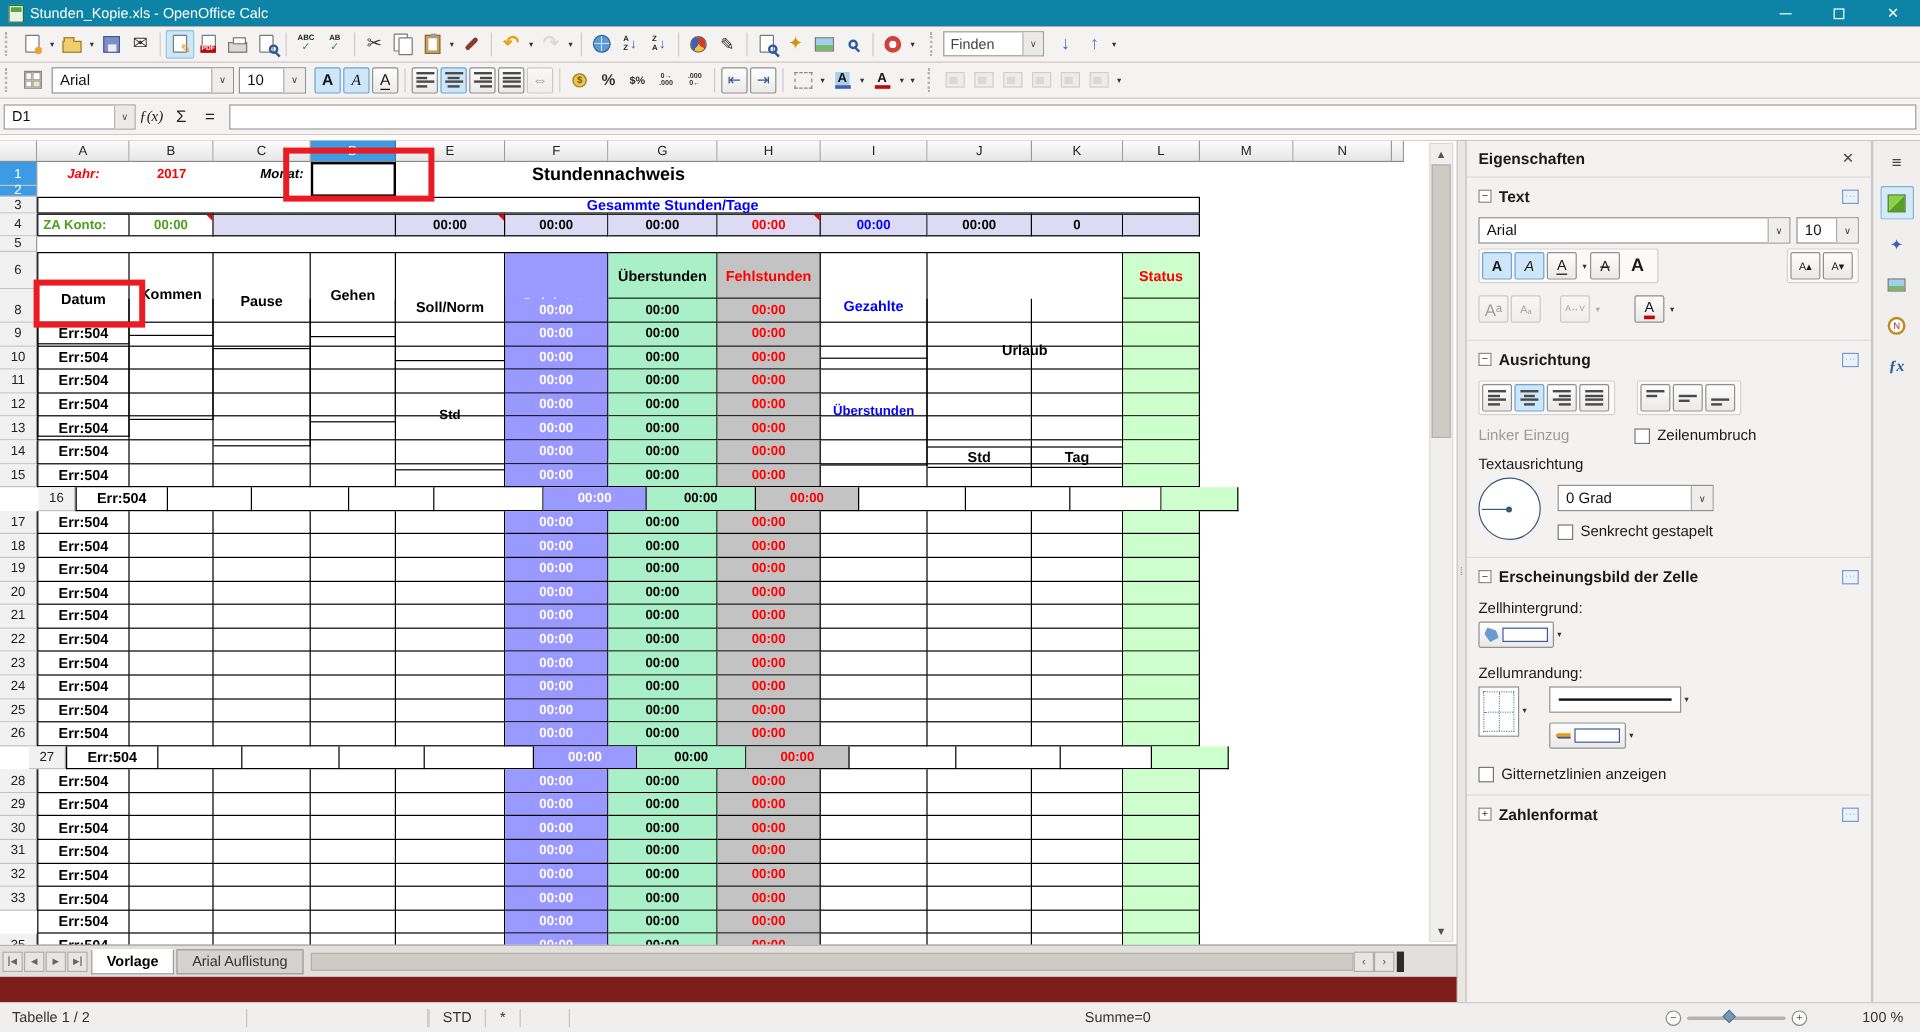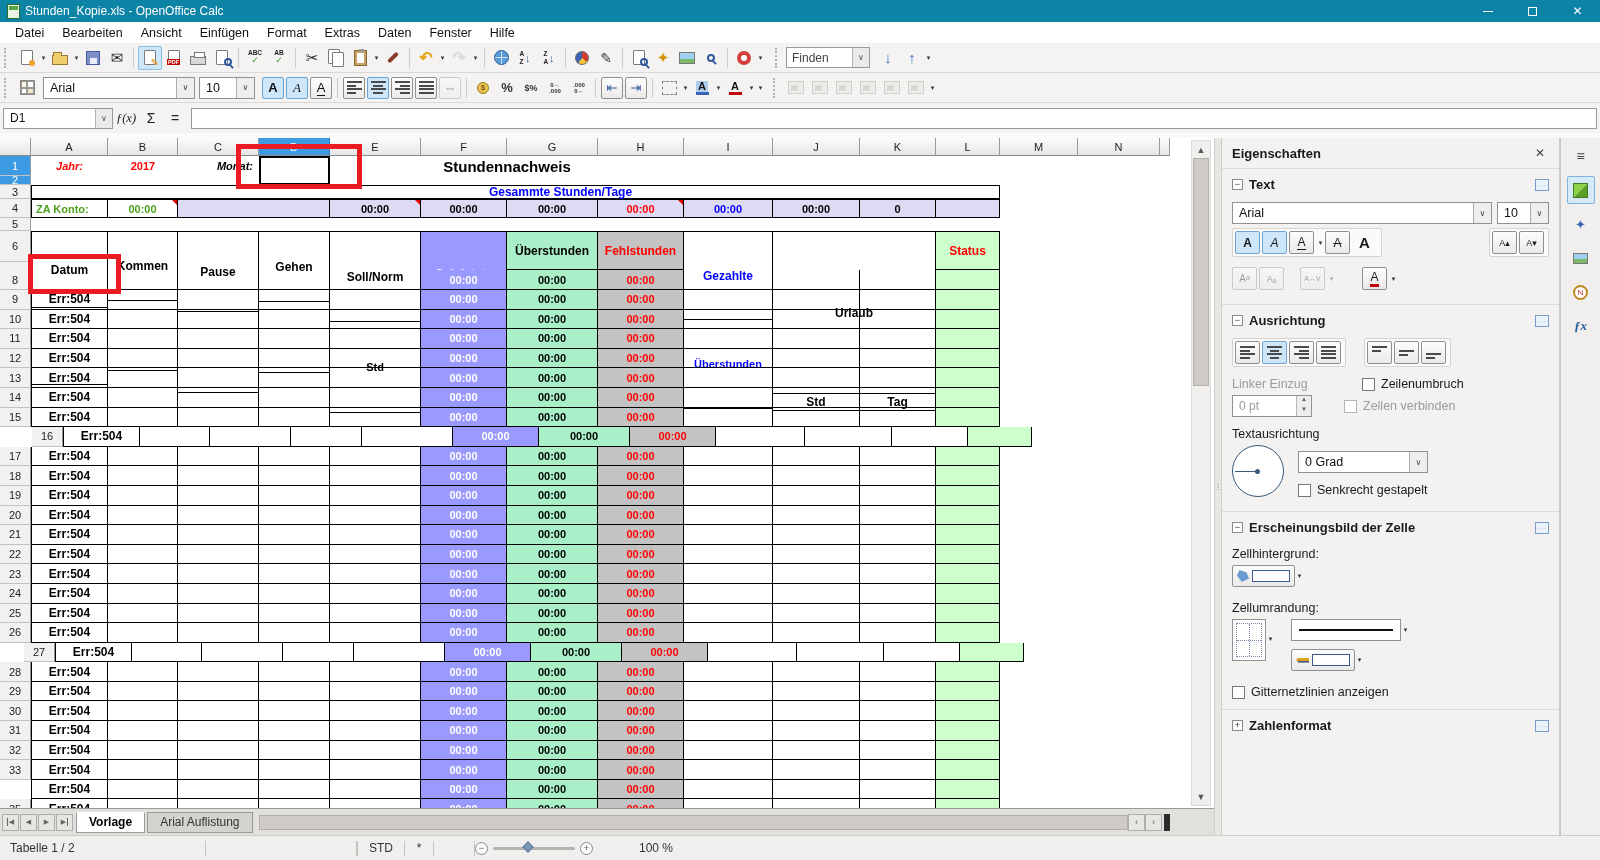--- a/index.html
+++ b/index.html
@@ -232,31 +232,20 @@
         <span class="mini"></span>
       </div>
     <div class="winbtn">
         <span class="maxi"></span>
       </div>
     <div class="winbtn">
         <span class="clos">✕</span>
       </div>
   </div>
 
-  <div class="menubar">
-    <span class="menuitem">Datei</span>
-    <span class="menuitem">Bearbeiten</span>
-    <span class="menuitem">Ansicht</span>
-    <span class="menuitem">Einfügen</span>
-    <span class="menuitem">Format</span>
-    <span class="menuitem">Extras</span>
-    <span class="menuitem">Daten</span>
-    <span class="menuitem">Fenster</span>
-    <span class="menuitem">Hilfe</span>
-  </div>
 
   <div class="toolbar">
     <div class="grip"></div>
     <div class="tbtn">
         <span class="pg">
           <span class="dot"></span>
         </span>
       </div>
     <div class="dd">▾</div>
     <div class="tbtn">
@@ -1171,21 +1160,21 @@
             <div class="sb-grp">
               <div class="sb-btn" style="font-size:9px;">
                   <span>A▴</span>
                 </div>
               <div class="sb-btn" style="font-size:9px;">
                   <span>A▾</span>
                 </div>
             </div>
           </div>
           <div class="rowline" style="margin-top:10px;">
-            <div class="sb-btn dis" style="font-size:10px;">
+            <div class="sb-btn dis" style="font-size:14px;">
                 <span>Aᵃ</span>
               </div>
             <div class="sb-btn dis" style="font-size:9px;">
                 <span>Aₐ</span>
               </div>
             <div style="width:14px"></div>
             <div class="sb-btn dis" style="font-size:7px;">
                 <span>A↔V</span>
               </div>
             <span class="dd" style="opacity:.4;">▾</span>
@@ -1258,33 +1247,20 @@
                     <span style="width:60%"></span>
                   </span>
                 </div>
             </div>
           </div>
           <div class="rowline" style="margin-top:10px;">
             <span class="dislbl" style="width:130px;">Linker Einzug</span>
             <div class="ckrow">
               <span class="ckbox"></span>
               <span>Zeilenumbruch</span>
-            </div>
-          </div>
-          <div class="rowline" style="align-items:flex-start;">
-            <div class="spin" style="margin-right:32px;">
-              <span class="stxt">0 pt</span>
-              <span class="sarr">
-                  <span>▲</span>
-                  <span>▼</span>
-                </span>
-            </div>
-            <div class="ckrow" style="margin-top:4px;">
-              <span class="ckbox dis"></span>
-              <span class="dislbl">Zellen verbinden</span>
             </div>
           </div>
           <div class="lbl" style="margin-top:10px;">Textausrichtung</div>
           <div class="rowline" style="align-items:flex-start;margin-top:4px;">
             <div class="dial">
                 <span class="ln"></span>
                 <span class="pt"></span>
               </div>
             <div style="display:flex;flex-direction:column;gap:10px;margin-left:14px;flex:1;padding-top:6px;">
               <div class="combo" style="width:130px;">
@@ -1379,20 +1355,21 @@
     <div class="sdiv"></div>
     <div class="sseg" style="width:150px;"></div>
     <div class="sdiv"></div>
     <div class="sdiv"></div>
     <div class="sseg" style="width:46px;justify-content:center;">STD</div>
     <div class="sdiv"></div>
     <div class="sseg" style="width:28px;justify-content:center;">*</div>
     <div class="sdiv"></div>
     <div class="sseg" style="width:40px;"></div>
     <div class="sdiv"></div>
+    <div class="sseg" style="flex:1;justify-content:center;">Summe=0</div>
     <div class="zoomgrp">
       <span class="zbtn">−</span>
       <span class="ztrack">
           <span class="zthumb"></span>
         </span>
       <span class="zbtn">+</span>
     </div>
     <div class="sseg" style="width:62px;justify-content:flex-end;padding-right:14px;">100 %</div>
   </div>
 </div>

